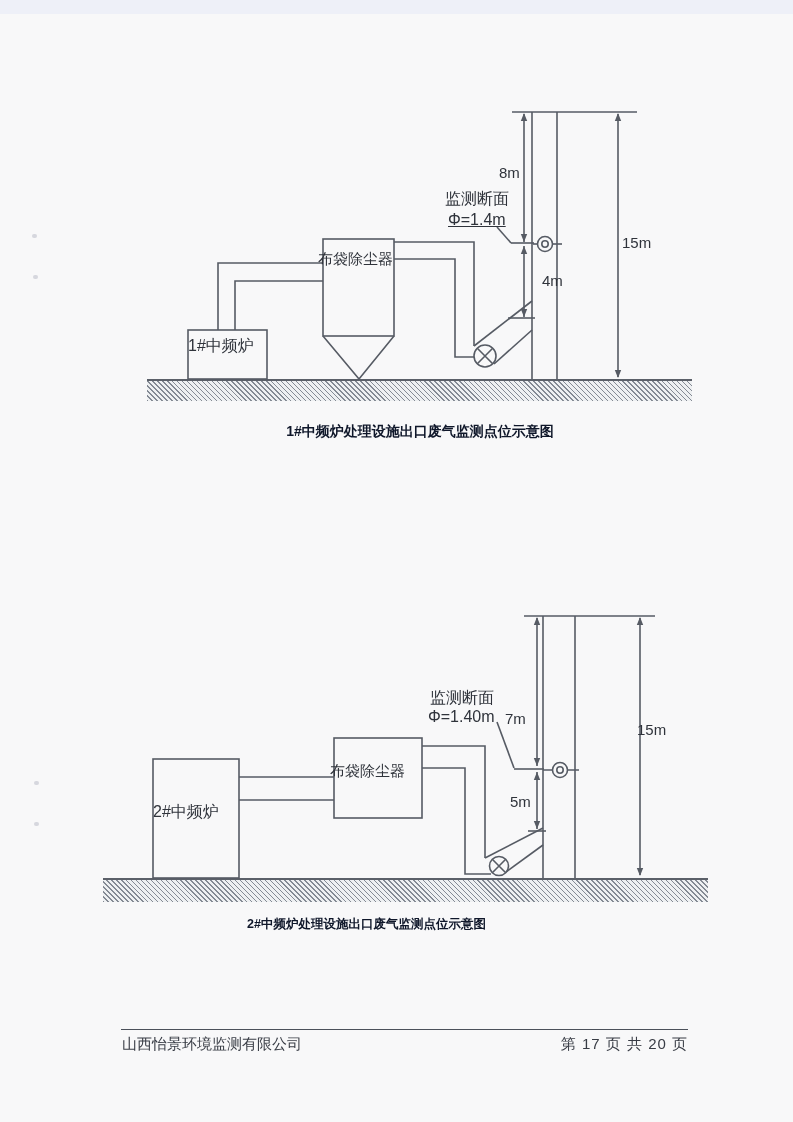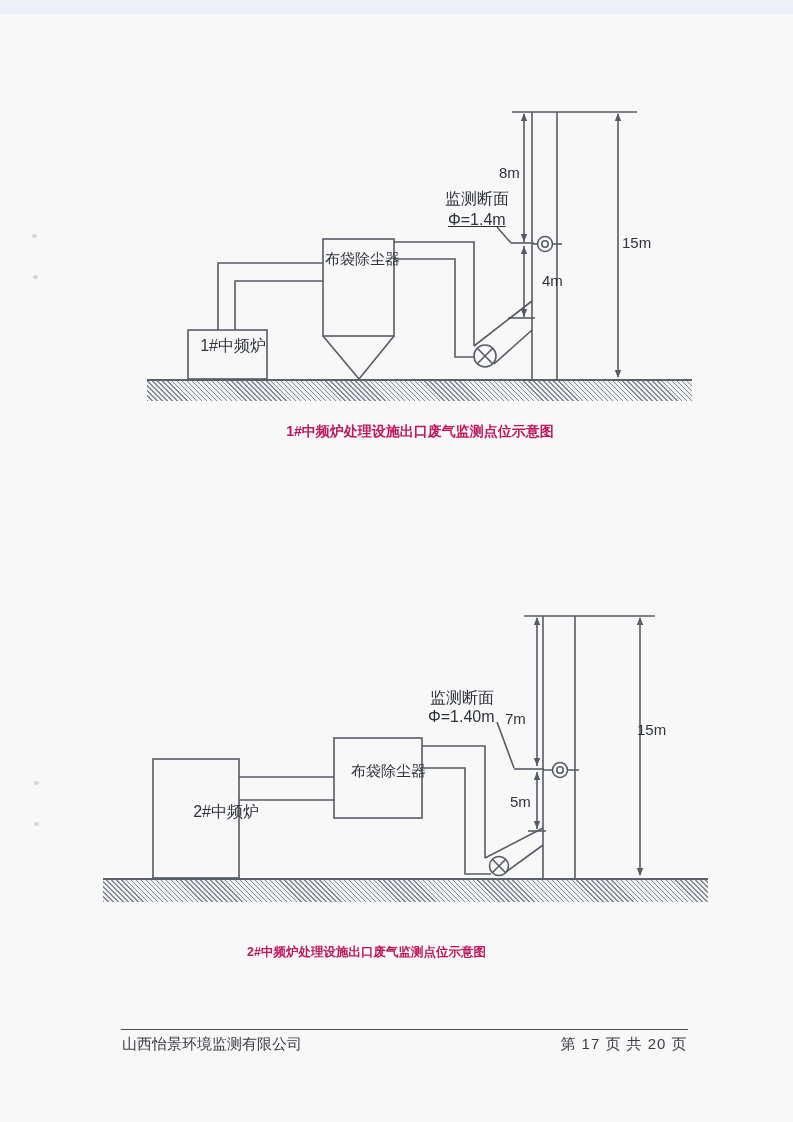--- a/index.html
+++ b/index.html
@@ -13,29 +13,29 @@
   .top-tint{position:absolute;left:0;top:0;width:793px;height:14px;background:#eef0f8;}
   .art{position:absolute;left:0;top:0;}
   .ground{
     position:absolute;
     border-top:2px solid #5b6069;
     background:repeating-linear-gradient(45deg,#848a94 0px,#848a94 1px,#eef0f2 1px,#eef0f2 3.5px);
   }
   .ground-1{left:147px;top:379px;width:545px;height:20px;}
   .ground-2{left:103px;top:878px;width:605px;height:22px;}
   .lbl{position:absolute;white-space:nowrap;font-size:16px;color:#2f333b;line-height:1.15;}
-  .lbl-box{text-align:right;}
+  .lbl-box{text-align:left;}
   .dim{font-size:15px;}
-  .caption{position:absolute;font-weight:bold;color:#be185d;white-space:nowrap;text-align:center;}
+  .caption{position:absolute;font-weight:bold;color:#0f172a;white-space:nowrap;text-align:center;}
   .caption-1{left:285px;top:423px;width:270px;font-size:14px;}
-  .caption-2{left:247px;top:916px;width:223px;font-size:12.5px;margin-top:28px;}
+  .caption-2{left:247px;top:916px;width:223px;font-size:12.5px;}
   .footer-line{position:absolute;left:121px;top:1029px;width:567px;height:0;border-top:1.5px solid #4b505a;}
   .footer-text{position:absolute;top:1035px;font-size:15px;color:#383c45;white-space:nowrap;}
   .footer-company{left:122px;}
-  .footer-page{left:560px;width:128px;text-align:center;letter-spacing:1px;}
+  .footer-page{left:560px;width:128px;text-align:right;letter-spacing:1px;}
   .speck{position:absolute;width:5px;height:4px;border-radius:2px;background:#c3c4cf;opacity:.65;}
 </style>
 </head>
 <body>
 
 <div class="page">
 
   <div class="top-tint"></div>
 
   <div class="speck" style="left:32px;top:234px;"></div>

